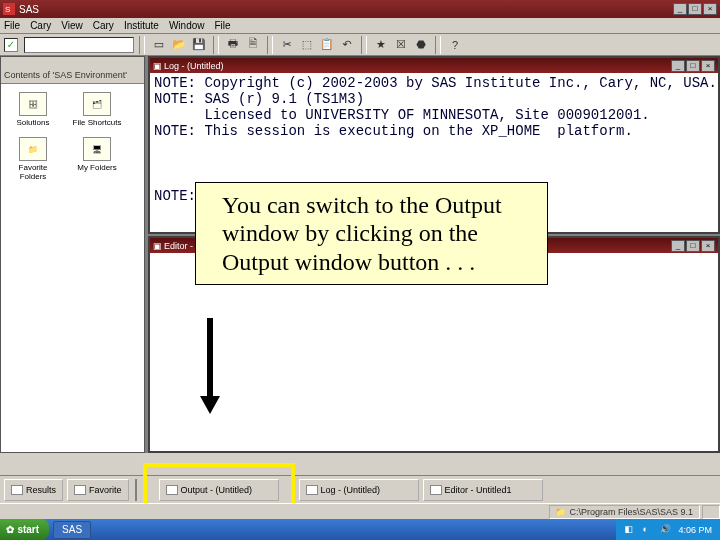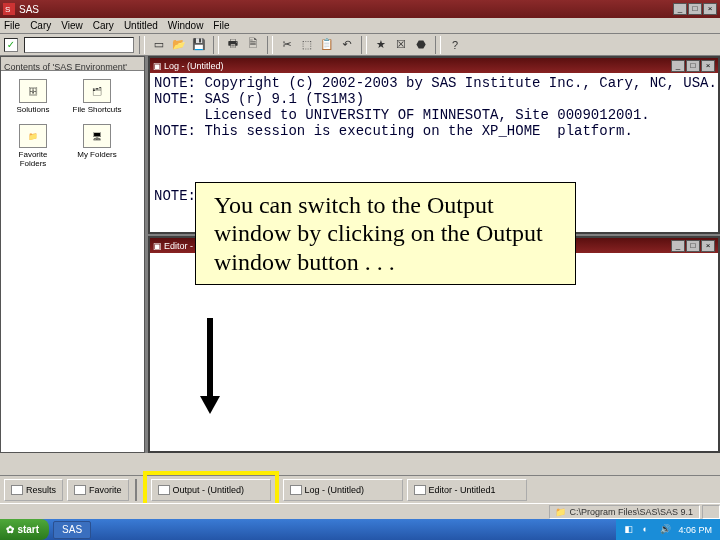--- a/index.html
+++ b/index.html
@@ -14,43 +14,43 @@
   .menubar { height: 16px; background:#d4d0c8; display:flex; align-items:center; padding:0 4px; gap:10px; font-size:10px; color:#000; border-bottom:1px solid #808080;}
   .toolbar { height: 22px; background:#d4d0c8; border-bottom:1px solid #808080; display:flex; align-items:center; padding:0 4px; gap:2px;}
   .tb-check { width:14px; height:14px; border:1px inset #808080; background:#fff; display:flex; align-items:center; justify-content:center; color:#2a2;}
   .tb-input { width:110px; height:16px; background:#fff; border:1px inset #808080; margin-left:4px;}
   .tb-sep { width:6px; height:18px; border-left:1px solid #808080; border-right:1px solid #fff; margin:0 3px;}
   .tb-btn { width:18px; height:18px; display:flex; align-items:center; justify-content:center; font-size:11px; color:#333; border:1px solid transparent;}
 
   .workspace { position:absolute; top:56px; left:0; right:0; bottom:87px; background:#808080; }
 
   .explorer-pane { position:absolute; top:0; left:0; width:145px; bottom:0; background:#fff; border:1px solid #555;}
-  .explorer-head { height:14px; background:#d4d0c8; font-size:9px; padding:5px 3px; border-bottom:1px solid #808080; color:#333;}
+  .explorer-head { height:14px; background:#d4d0c8; font-size:9px; padding:13px 3px; border-bottom:1px solid #808080; color:#333;}
   .explorer-icons { display:flex; flex-wrap:wrap; gap:10px 12px; padding:8px 6px;}
   .exp-item { width:52px; display:flex; flex-direction:column; align-items:center; font-size:8px; text-align:center; color:#000;}
   .exp-icon { width:28px; height:24px; border:1px solid #888; background:#ffe; margin-bottom:2px; display:flex; align-items:center; justify-content:center;}
 
   .mdi-window { position:absolute; background:#fff; border:2px solid #404040;}
   .mdi-title { height:15px; background:linear-gradient(#5a0f0f,#882222); color:#fff; font-size:9px; display:flex; align-items:center; padding:0 3px;}
   .mdi-title .spacer{flex:1;}
   .mdi-body { font-family:"Courier New",monospace; font-size:14px; color:#000033; padding:2px 4px; white-space:pre; line-height:1.15;}
 
   .log-win { left:148px; top:0; right:0; }
   .editor-win { left:148px; top:180px; right:0; bottom:0; }
   .editor-body{ background:#fff; height:calc(100% - 15px);}
 
-  .callout { position:absolute; left:195px; top:182px; width:381px; background:#ffffcc; border:1px solid #000; padding:8px 18px; font-family:"Times New Roman",serif; font-size:24px; line-height:1.18; color:#000;}
+  .callout { position:absolute; left:195px; top:182px; width:353px; background:#ffffcc; border:1px solid #000; padding:8px 26px; font-family:"Times New Roman",serif; font-size:24px; line-height:1.18; color:#000;}
   .arrow { position:absolute; left:200px; top:318px; width:20px; height:100px; }
   .arrow .shaft{ position:absolute; left:7px; top:0; width:6px; height:80px; background:#000;}
   .arrow .head{ position:absolute; left:0; top:78px; width:0; height:0; border-left:10px solid transparent; border-right:10px solid transparent; border-top:18px solid #000;}
 
   .outer-bottom-tabs { position:absolute; left:0; right:0; bottom:37px; height:28px; background:#d4d0c8; border-top:1px solid #808080; display:flex; align-items:center; padding:2px 4px; gap:4px;}
   .ob-tab { height:20px; border:1px outset #fff; background:#d4d0c8; padding:10px 6px; font-size:9px; display:flex; align-items:center; gap:3px; color:#000;}
   .ob-highlight { border:4px solid #ffee00; padding:0;}
-  .ob-highlight .ob-tab{ margin:4px;}
+  .ob-highlight .ob-tab{ margin:12px;}
   .ob-sep{ width:2px; height:22px; background:#808080; margin:0 2px;}
   .tab-ico{ width:12px; height:10px; background:#fff; border:1px solid #888;}
 
   .statusbar { position:absolute; left:0; right:0; bottom:21px; height:16px; background:#d4d0c8; border-top:1px solid #fff; display:flex; align-items:center; font-size:9px; color:#333;}
   .statusbar .spacer{flex:1;}
   .status-cell{ border:1px inset #fff; padding:1px 6px; margin-left:2px; height:14px; display:flex; align-items:center;}
 
   .taskbar { position:absolute; left:0; right:0; bottom:0; height:21px; background:linear-gradient(#3a7bd5,#2456a8); display:flex; align-items:center; font-size:10px;}
   .startbtn { height:21px; background:linear-gradient(#4fa83a,#2a7a1e); color:#fff; font-weight:bold; padding:0 10px 0 6px; display:flex; align-items:center; gap:3px; border-radius:0 8px 8px 0;}
   .task-item { height:18px; background:#3a6fbf; border:1px solid #2a5090; color:#fff; padding:0 8px; margin-left:4px; display:flex; align-items:center; border-radius:2px;}
@@ -78,21 +78,21 @@
       <div class="win-btn">□</div>
       <div class="win-btn">×</div>
     </div>
   </div>
 
   <div class="menubar">
     <span>File</span>
     <span>Cary</span>
     <span>View</span>
     <span>Cary</span>
-    <span>Untitled</span>
+    <span>Institute</span>
     <span>Window</span>
     <span>File</span>
   </div>
 
   <div class="toolbar">
     <div class="tb-check">✓</div>
     <input class="tb-input" value="" style="">
     <div class="tb-sep"></div>
     <div class="tb-btn">▭</div>
     <div class="tb-btn">📂</div>

